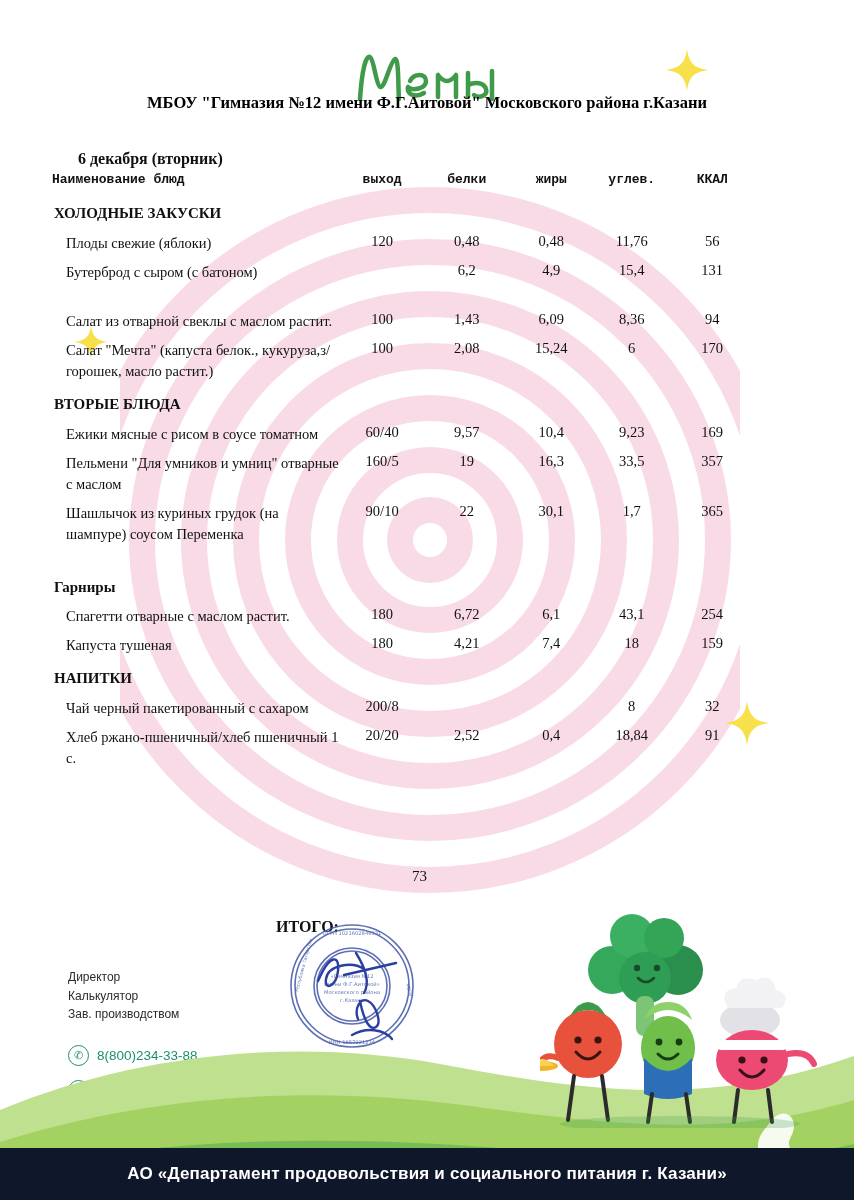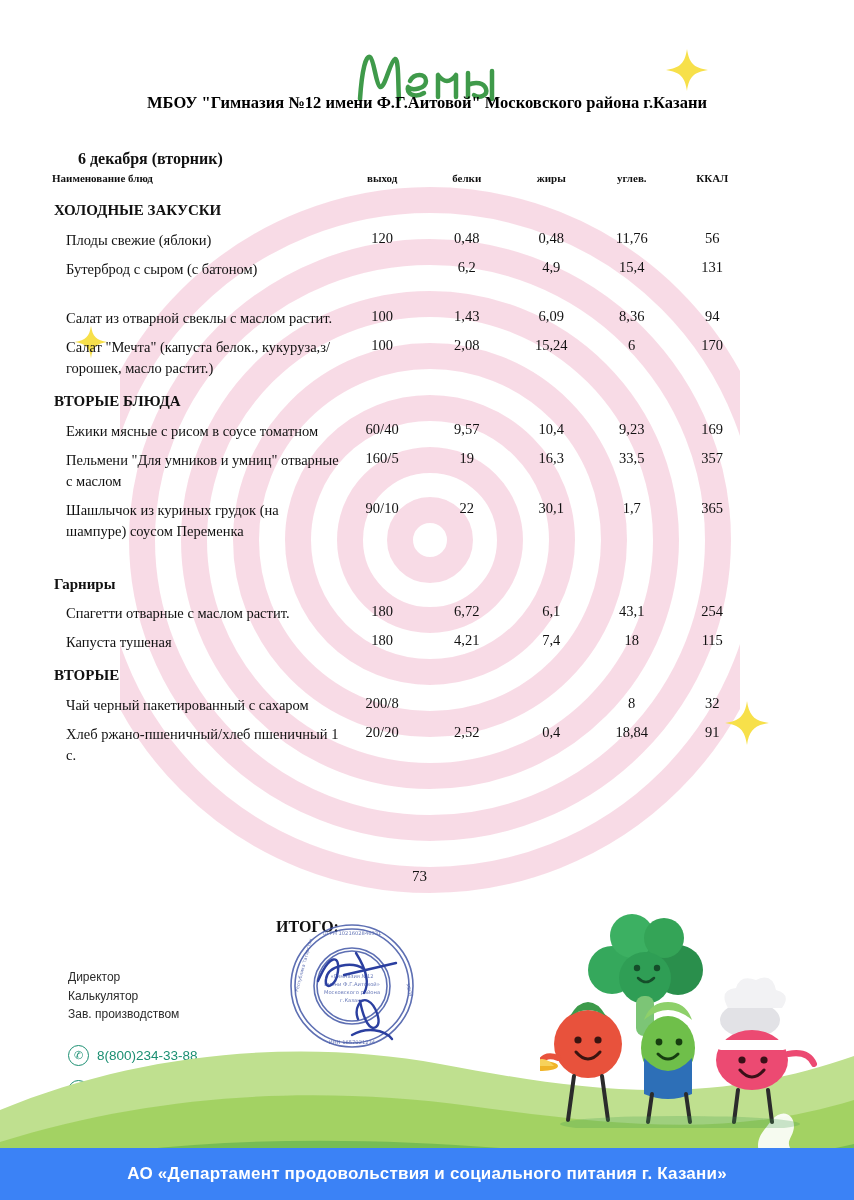--- a/index.html
+++ b/index.html
@@ -71,25 +71,26 @@
   table.menu {
     position: absolute;
     left: 52px;
     top: 172px;
     width: 700px;
     border-collapse: collapse;
     font-size: 14.5px;
   }
   table.menu th {
     font-weight: bold;
-    font-size: 11px;
+    font-size: 13px;
     text-align: center;
     padding: 0 0 10px 0;
     vertical-align: bottom;
     white-space: nowrap;
+    font-family: Liberation Mono, monospace;
   }
   table.menu th.c-name {
     text-align: left;
     padding-left: 0;
   }
   table.menu td {
     vertical-align: top;
     padding: 2px 0 6px 0;
   }
   td.c-name {
@@ -204,21 +205,21 @@
     pointer-events: none;
   }
   .veggies svg { width:100%; height:100%; display:block; }
 
   .footer-bar {
     position: absolute;
     left: 0;
     bottom: 0;
     width: 854px;
     height: 52px;
-    background: #3b82f6;
+    background: #0f172a;
     color: #fff;
     display: flex;
     align-items: center;
     justify-content: center;
     font-family: "Liberation Sans", sans-serif;
     font-weight: bold;
     font-size: 17px;
     letter-spacing: .2px;
   }
 </style>
@@ -409,25 +410,25 @@
           <td class="num">254</td>
         </tr>
         <tr class="item">
           <td class="c-name">
             <span class="indent">Капуста тушеная</span>
           </td>
           <td class="num">180</td>
           <td class="num">4,21</td>
           <td class="num">7,4</td>
           <td class="num">18</td>
-          <td class="num">115</td>
+          <td class="num">159</td>
         </tr>
         <tr class="section">
           <td class="c-name">
-            <span class="indent0">ВТОРЫЕ</span>
+            <span class="indent0">НАПИТКИ</span>
           </td>
           <td class="num"></td>
           <td class="num"></td>
           <td class="num"></td>
           <td class="num"></td>
           <td class="num"></td>
         </tr>
         <tr class="item">
           <td class="c-name">
             <span class="indent">Чай черный пакетированный с сахаром</span>

